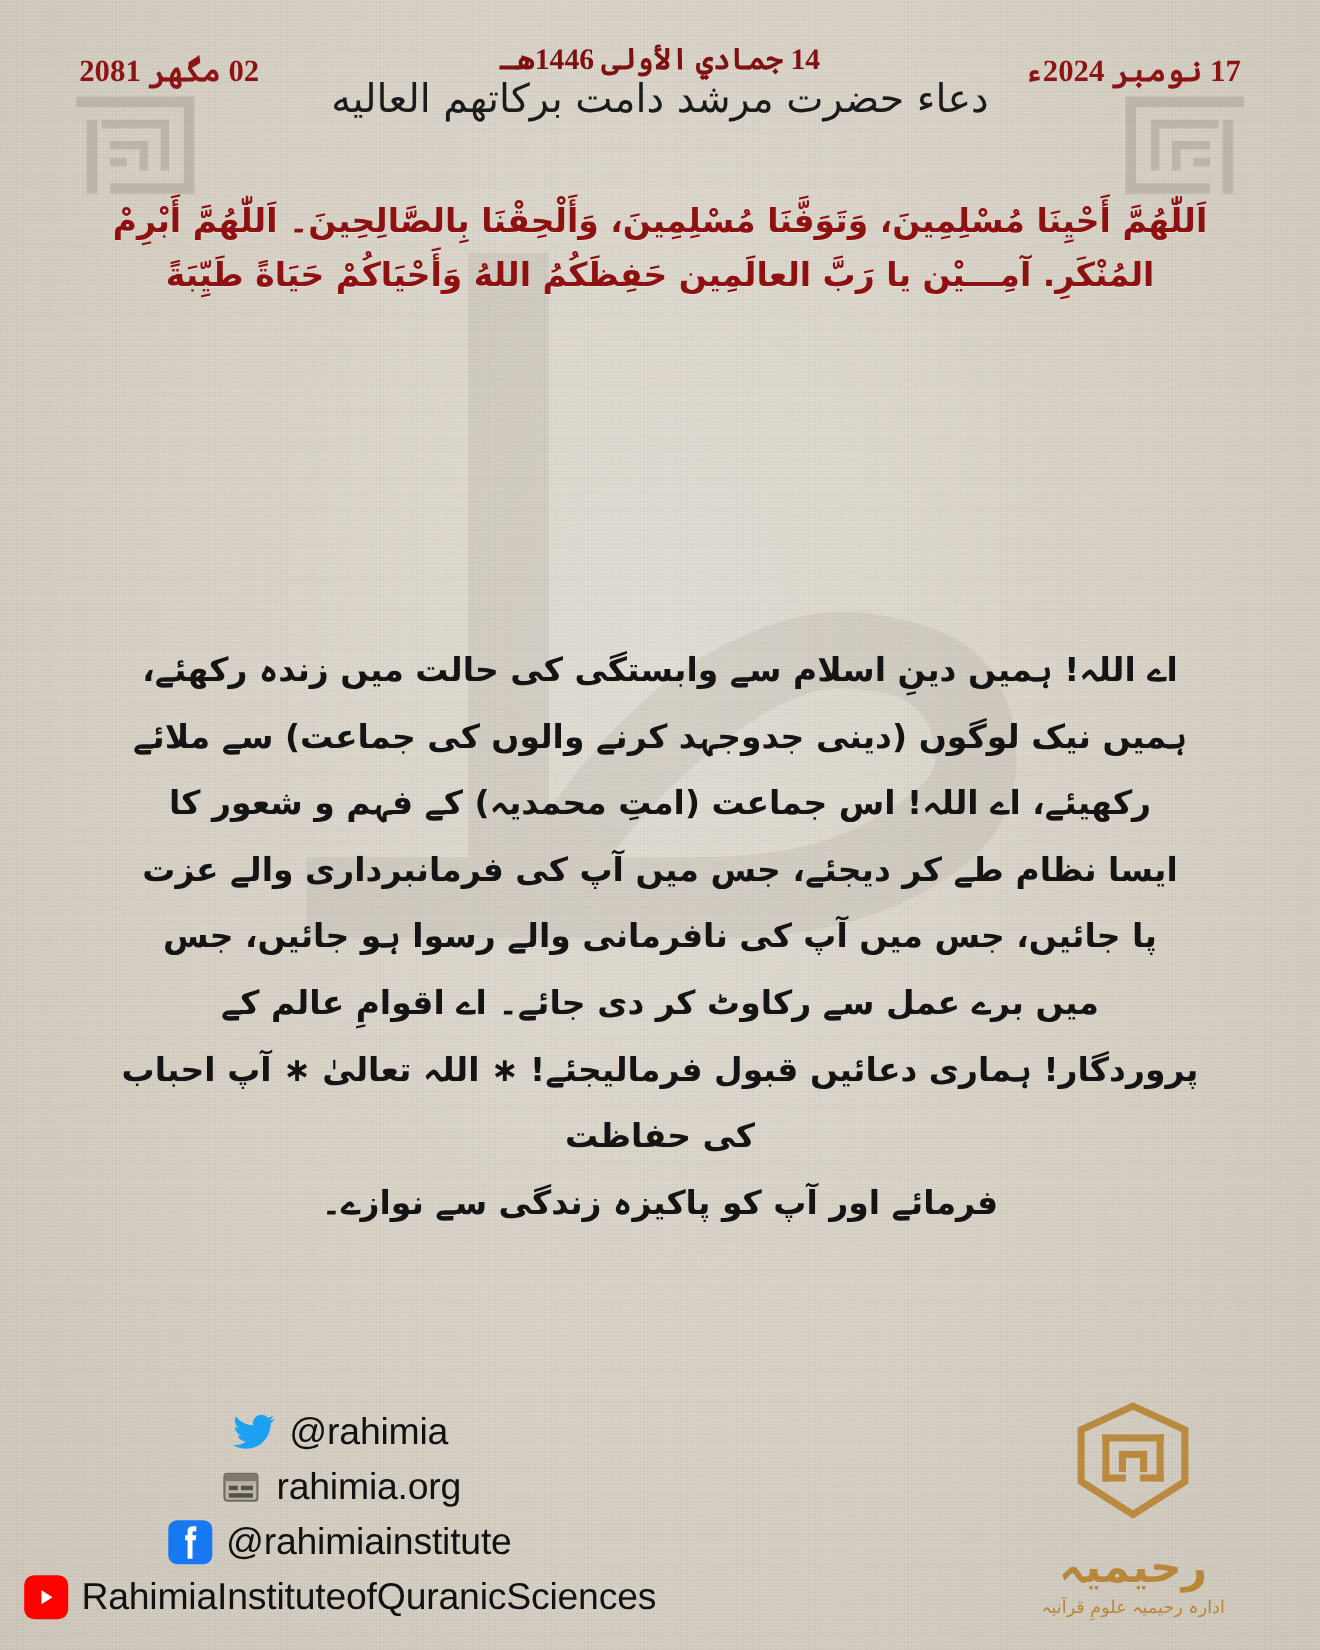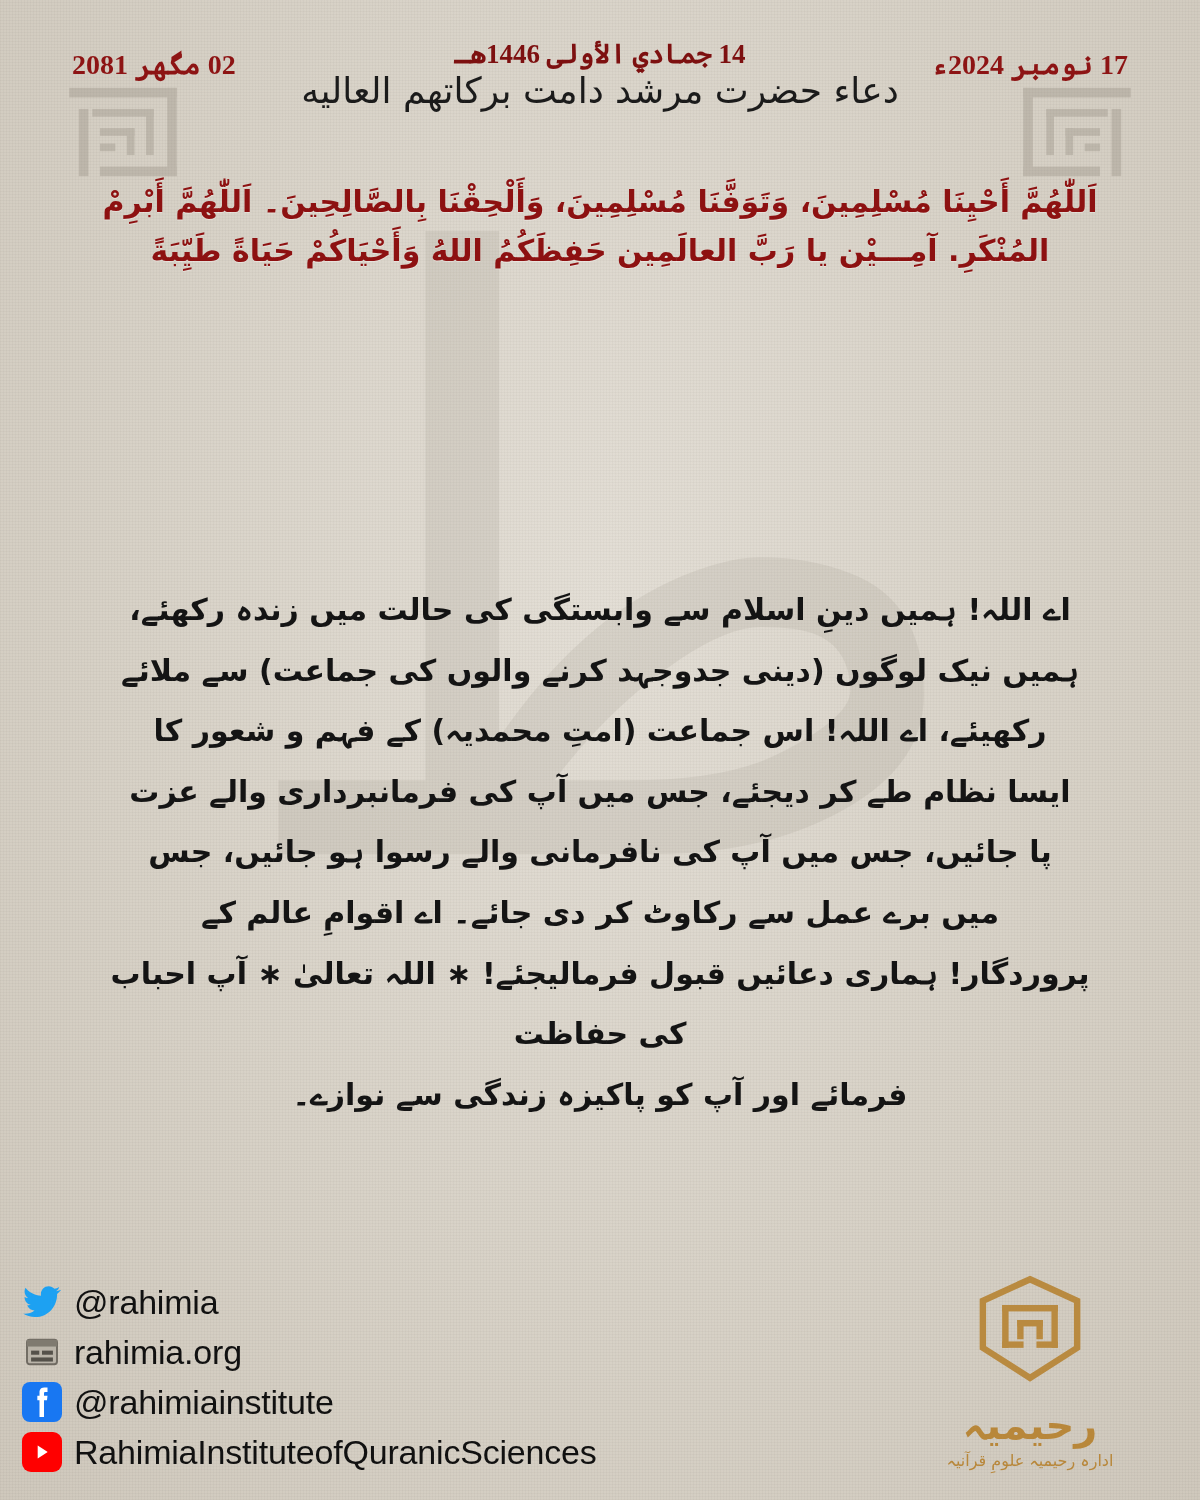--- a/index.html
+++ b/index.html
@@ -133,20 +133,21 @@
     left: 22px;
     bottom: 18px;
     direction: ltr;
     text-align: left;
   }
   .social-row {
     display: flex;
     align-items: center;
     gap: 12px;
     margin-bottom: 10px;
+    justify-content: center;
   }
   .social-row .label {
     font-family: "Liberation Sans", sans-serif;
     font-size: 34px;
     color: #111;
     letter-spacing: -0.2px;
   }
   .ico {
     width: 40px; height: 40px;
     display: inline-flex;

